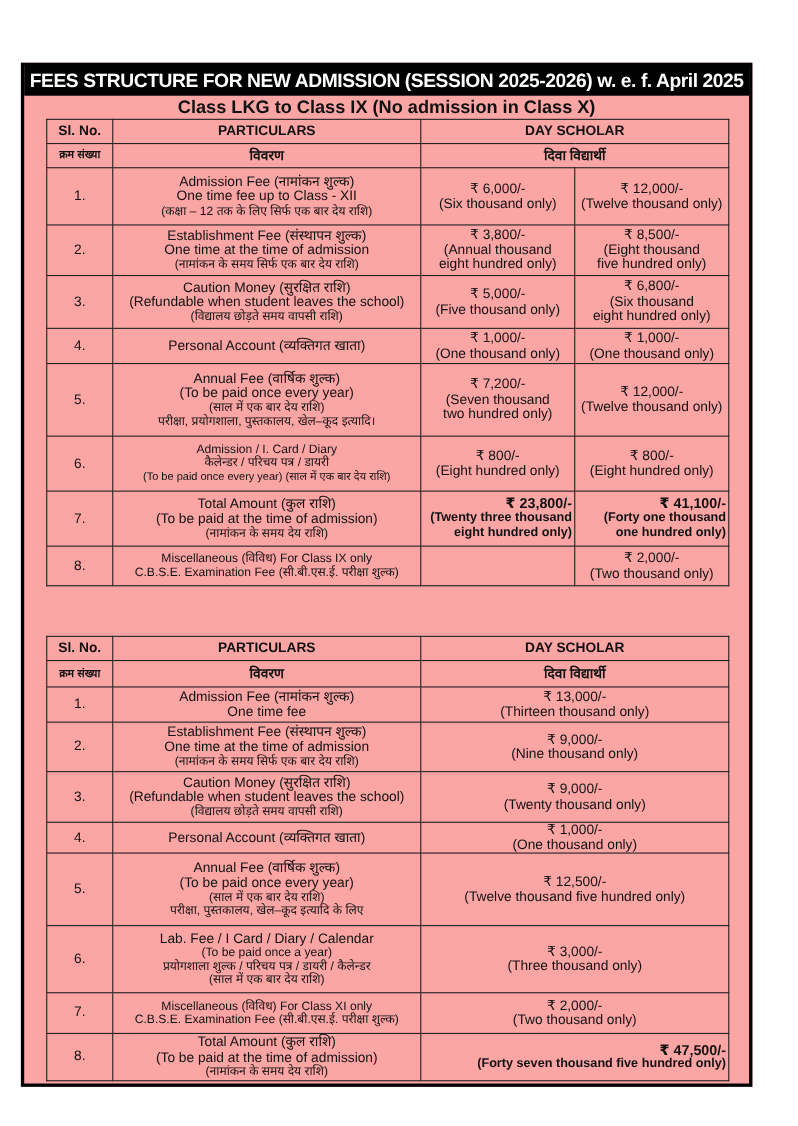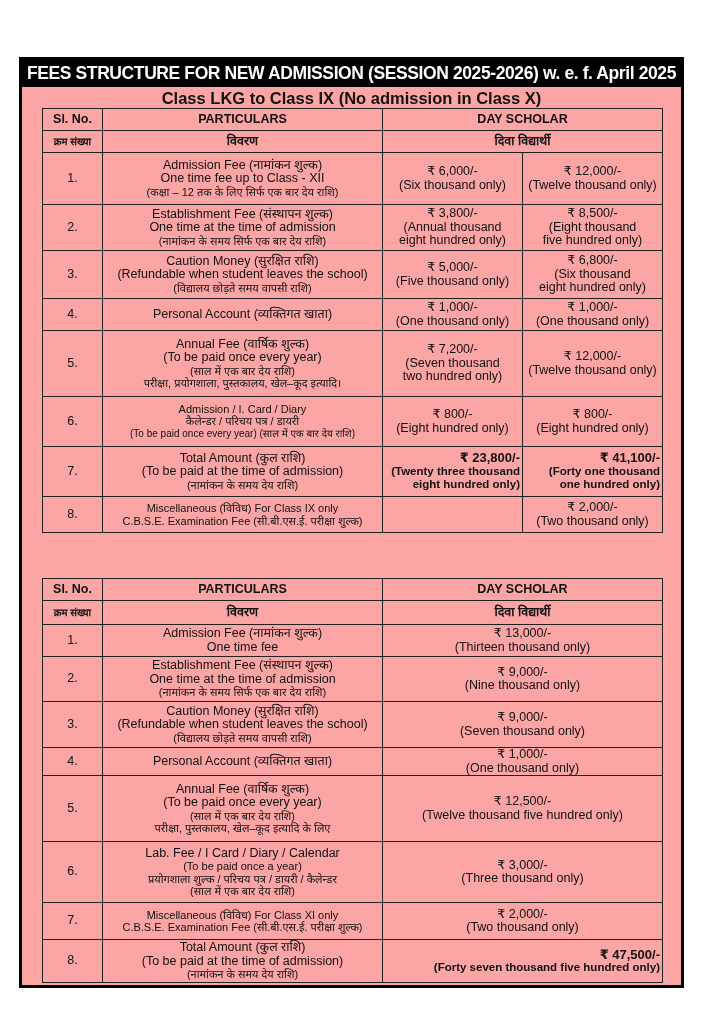--- a/index.html
+++ b/index.html
@@ -249,21 +249,21 @@
 
     <tr style="height:46px">
       <td>3.</td>
       <td>
         <span class="line">Caution Money (सुरक्षित राशि)</span>
         <span class="line">(Refundable when student leaves the school)</span>
         <span class="line sm">(विद्यालय छोड़ते समय वापसी राशि)</span>
       </td>
       <td>
         <span class="line">₹ 9,000/-</span>
-        <span class="line">(Seven thousand only)</span>
+        <span class="line">(Twenty thousand only)</span>
       </td>
     </tr>
 
     <tr style="height:28px">
       <td>4.</td>
       <td>
         <span class="line">Personal Account (व्यक्तिगत खाता)</span>
       </td>
       <td>
         <span class="line">₹ 1,000/-</span>

